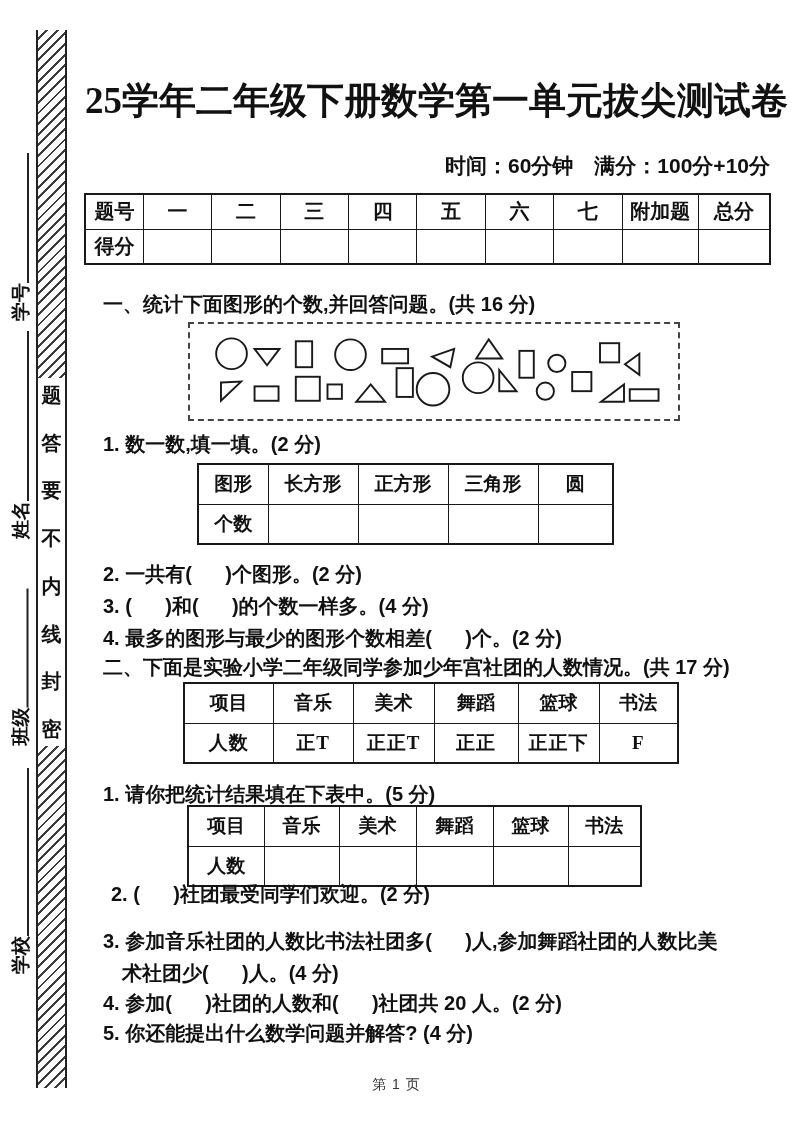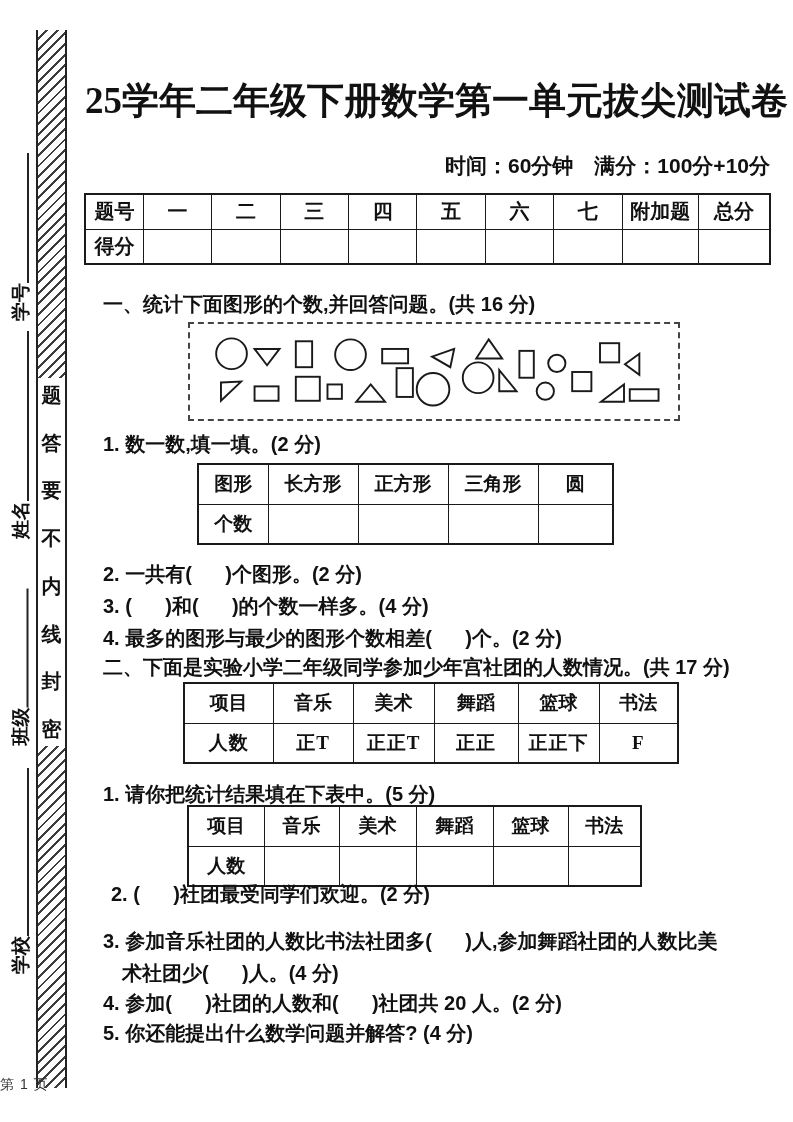--- a/index.html
+++ b/index.html
@@ -57,21 +57,21 @@
     text-align: left;
     font-family: "Liberation Serif", serif;
     font-weight: 700; font-size: 37px; letter-spacing: 0px;
     white-space: nowrap;
   }
   .meta {
     top: 152px; right: 23px;
     font-weight: 700; font-size: 21px; white-space: pre;
   }
   .q { font-weight: 700; font-size: 20px; white-space: pre; line-height: 24px; }
-  .footer-text { left: 0; top: 1076px; width: 793px; 
+  .footer-text { left: 0; top: 1076px; width: 793px; text-align: center;
     font-size: 14px; font-weight: 400; color: #333; letter-spacing: 1px; }
 
   
   table.grid { border-collapse: collapse; table-layout: fixed; }
   table.grid td {
     border: 1.6px solid #1a1a1a;
     text-align: center; vertical-align: middle;
     overflow: hidden;
   }
   table.grid { border: 2.5px solid #1a1a1a; }

